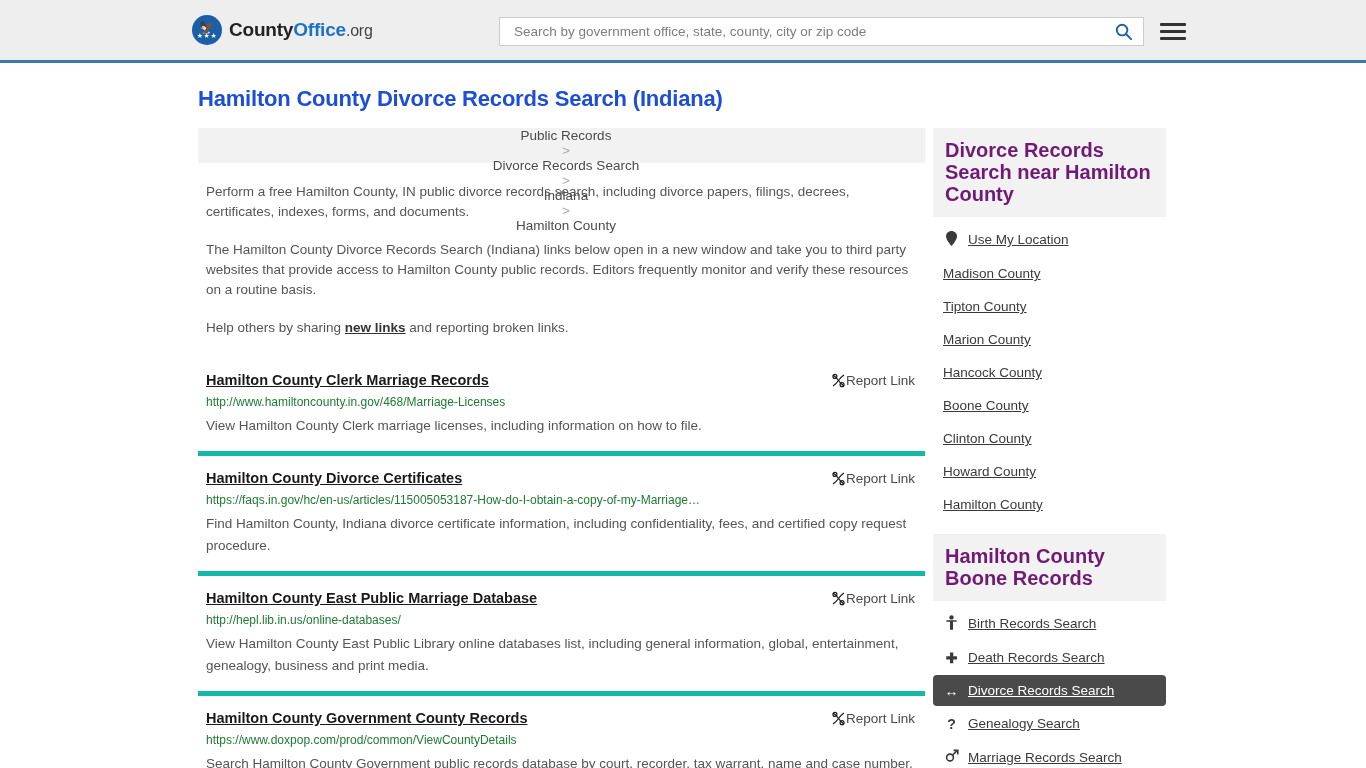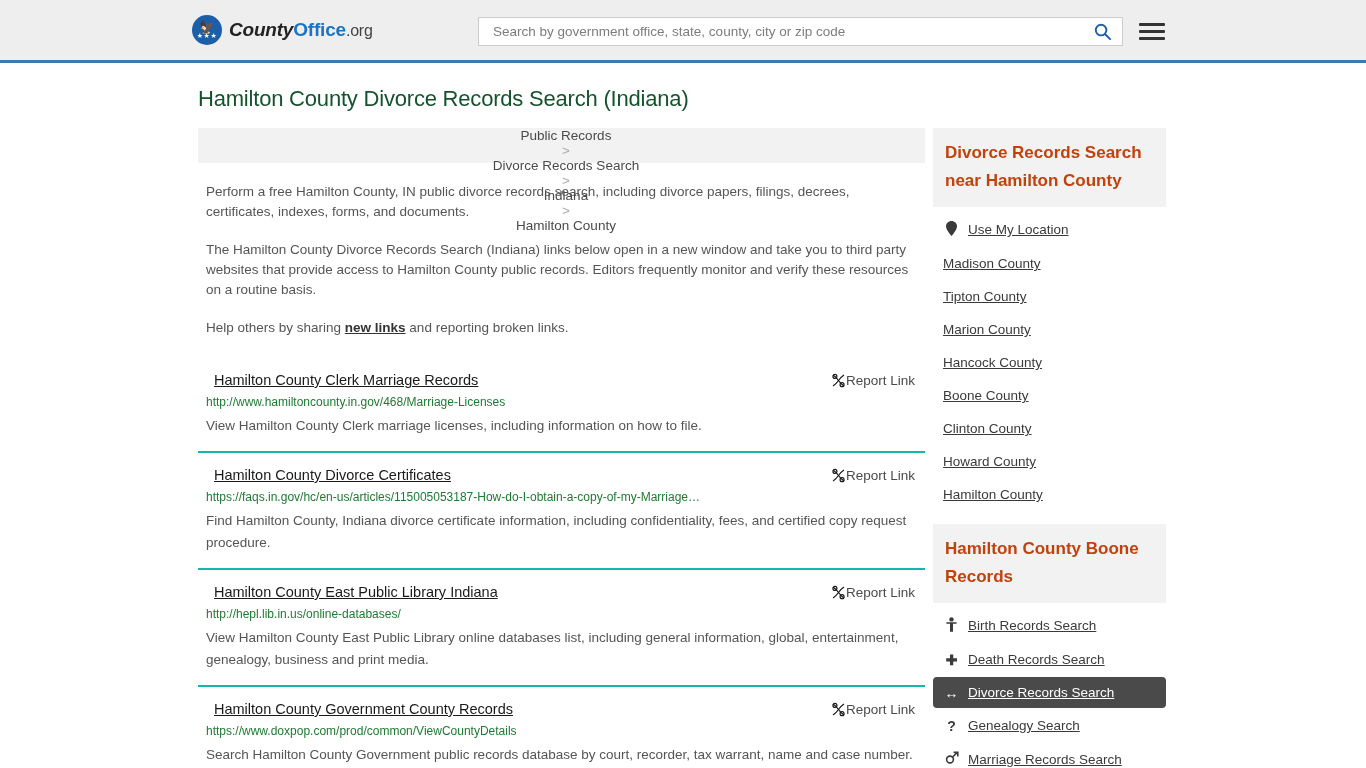--- a/index.html
+++ b/index.html
@@ -31,25 +31,25 @@
     background: #1a5fa8;
     display: flex; flex-direction: column;
     align-items: center; justify-content: center;
     margin-right: 7px;
     flex: 0 0 auto;
   }
   .logo-bird { font-size: 13px; color: #fff; line-height: 9px; margin-top: 2px; }
   .logo-stars { font-size: 7px; color: #fff; line-height: 7px; letter-spacing: .5px; }
   .logo-text { font-size: 19px; color: #222; letter-spacing: -.2px; }
   .logo-text .b { color: #1a73c4; font-weight: bold; }
-  .logo-text .bk { font-weight: bold; font-style: italic; }
+  .logo-text .bk { font-weight: bold; }
   .logo-text .org { color: #444; font-size: 16px; }
 
   .search-area {
-    position: absolute; left: 478px; top: 17px;
+    position: absolute; left: 499px; top: 17px;
     display: flex; align-items: center;
   }
   .search-box {
     width: 645px; height: 29px;
     background: #fff; border: 1px solid #cccccc;
     display: flex; align-items: center;
     padding: 0 8px 0 12px;
   }
   .search-input {
     flex: 1; border: 0; outline: 0;
@@ -65,21 +65,21 @@
   .hamburger {
     margin-left: 16px; width: 26px; cursor: pointer;
     display: flex; flex-direction: column; gap: 4px;
   }
   .hamburger span { display: block; height: 3px; background: #333; border-radius: 1px; }
 
   
   .page { position: relative; width: 1366px; }
   .title {
     margin: 23px 0 0 198px;
-    font-size: 22px; font-weight: normal; color: #14532d;
+    font-size: 22px; font-weight: bold; color: #1d4ed8;
     letter-spacing: -.2px;
   }
   .columns { display: flex; margin-top: 16px; padding-left: 198px; }
   .main-col { width: 727px; flex: 0 0 727px; }
   .side-col { width: 233px; flex: 0 0 233px; margin-left: 8px; }
 
   
   .breadcrumb {
     background: #f2f2f2;
     height: 35px; display: flex; align-items: center;
@@ -93,49 +93,49 @@
   .intro p {
     margin: 18px 0 0 0;
     font-size: 13.5px; line-height: 20px; color: #555;
   }
   .intro p:first-child { margin-top: 19px; }
   .intro a { color: #333; text-decoration: underline; font-weight: bold; }
 
   
   .results { margin-top: 20px; }
   .result {
-    border-top: 2px solid #14b8a6;
+    border-top: 5px solid #14b8a6;
     padding: 14px 10px 14px 8px;
   }
   .result:first-child { border-top: 0; }
   .result-head { display: flex; align-items: flex-start; }
   .result-title {
-    font-size: 14.5px; font-weight: normal; color: #1a1a1a;
-    text-decoration: underline; flex: 1; margin-left: 8px;
+    font-size: 14.5px; font-weight: bold; color: #1a1a1a;
+    text-decoration: underline; flex: 1;
   }
   .report {
     display: flex; align-items: center; 
     white-space: nowrap; margin-left: 14px; padding-top: 1px;
   }
   .report-label { font-size: 13.5px; color: #4a4a4a; }
   .result-url {
     font-size: 12px; color: #1f7a33;
     margin-top: 7px; word-break: break-all;
   }
   .result-desc {
     font-size: 13.5px; color: #555;
     margin-top: 6px; line-height: 22px;
   }
 
   
   .panel { margin-bottom: 14px; }
   .panel-head {
     background: #f2f2f2; padding: 11px 12px 12px 12px;
-    font-size: 17px; font-weight: bold; color: #c2410c;
-    line-height: 28px;
+    font-size: 20px; font-weight: bold; color: #701a75;
+    line-height: 22px;
   }
   .panel-list { padding: 6px 0 0 0; }
   .panel-item {
     display: flex; align-items: center;
     padding: 8px 10px; border-radius: 4px;
     margin-bottom: 2px;
   }
   .panel-item .ico {
     width: 17px; flex: 0 0 17px;
     display: flex; align-items: center; justify-content: center;
@@ -232,21 +232,21 @@
                   <circle cx="11.8" cy="12.4" r="2.1" fill="none" stroke="#1a1a1a" stroke-width="1.3"></circle>
                 </svg>
                 <span class="report-label">Report Link</span>
               </div>
             </div>
             <div class="result-url">https://faqs.in.gov/hc/en-us/articles/115005053187-How-do-I-obtain-a-copy-of-my-Marriage…</div>
             <div class="result-desc">Find Hamilton County, Indiana divorce certificate information, including confidentiality, fees, and certified copy request procedure.</div>
           </div>
           <div class="result">
             <div class="result-head">
-              <a class="result-title" href="#" style="color: rgb(26, 26, 26);">Hamilton County East Public Library Indiana</a>
+              <a class="result-title" href="#" style="color: rgb(26, 26, 26);">Hamilton County East Public Marriage Database</a>
               <div class="report">
                 <svg width="15" height="15" viewBox="0 0 16 16">
                   <path d="M2.2 2.2 C5 4.2 6.4 5.6 8 8 C9.6 10.4 11 11.8 13.8 13.8" stroke="#1a1a1a" stroke-width="1.3" fill="none"></path>
                   <path d="M13.8 2.2 C11 4.2 9.6 5.6 8 8 C6.4 10.4 5 11.8 2.2 13.8" stroke="#1a1a1a" stroke-width="1.3" fill="none"></path>
                   <circle cx="4.2" cy="3.6" r="2.1" fill="none" stroke="#1a1a1a" stroke-width="1.3"></circle>
                   <circle cx="11.8" cy="12.4" r="2.1" fill="none" stroke="#1a1a1a" stroke-width="1.3"></circle>
                 </svg>
                 <span class="report-label">Report Link</span>
               </div>
             </div>

